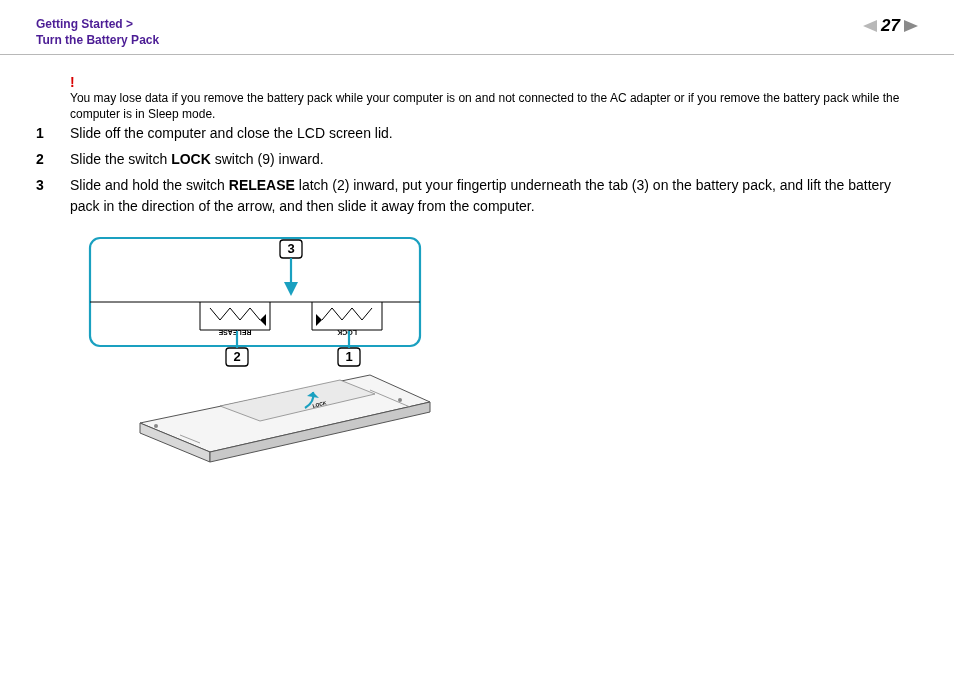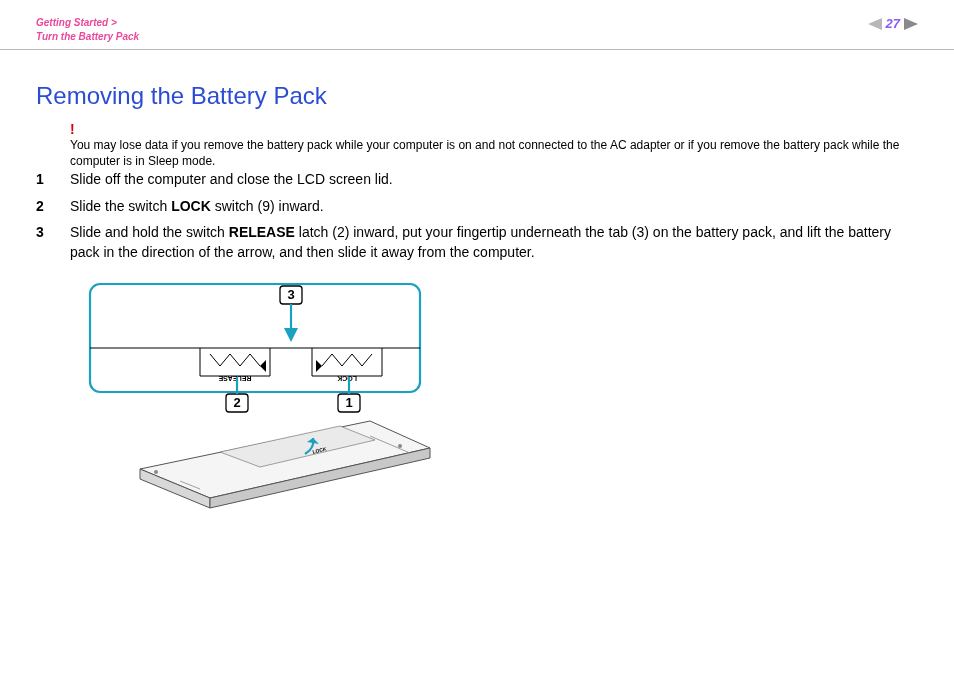--- a/index.html
+++ b/index.html
@@ -14,34 +14,33 @@
     position: relative;
   }
   .header {
     display: flex;
     justify-content: space-between;
     align-items: flex-start;
     padding: 16px 36px 6px 36px;
     border-bottom: 1px solid #b8b8b8;
   }
   .breadcrumb {
-    font-size: 10px;
-    font-weight: bold;
-    color: #ec4899;
+    font-size: 12px;
+    font-weight: bold;
+    color: #4c1d95;
     line-height: 1.35;
-    font-style: italic;
   }
   .pager {
     display: flex;
     align-items: center;
     gap: 4px;
-    font-size: 13px;
+    font-size: 17px;
     font-weight: bold;
     font-style: italic;
-    color: #8b5cf6;
+    color: #000000;
   }
   .pager svg { display:block; }
   .content {
     padding: 18px 36px 0 36px;
   }
   h1.title {
     font-size: 24px;
     font-weight: normal;
     color: #2a4dd1;
     margin: 14px 0 10px 0;
@@ -135,21 +134,20 @@
     <span>27</span>
     <span>
       <svg width="14" height="12" viewBox="0 0 14 12">
           <polygon points="0,0 0,12 14,6" fill="#8a8a8a"></polygon>
         </svg>
     </span>
   </div>
 </div>
 
 <div class="content">
-  <h1 class="title">Removing the Battery Pack</h1>
 
   <div class="warning">
     <span class="bang">!</span>
     <span>You may lose data if you remove the battery pack while your computer is on and not connected to the AC adapter or if you remove the battery pack while the computer is in Sleep mode.</span>
   </div>
 
 
   <ol class="steps">
     <li>
       <span>Slide off the computer and close the LCD screen lid.</span>

